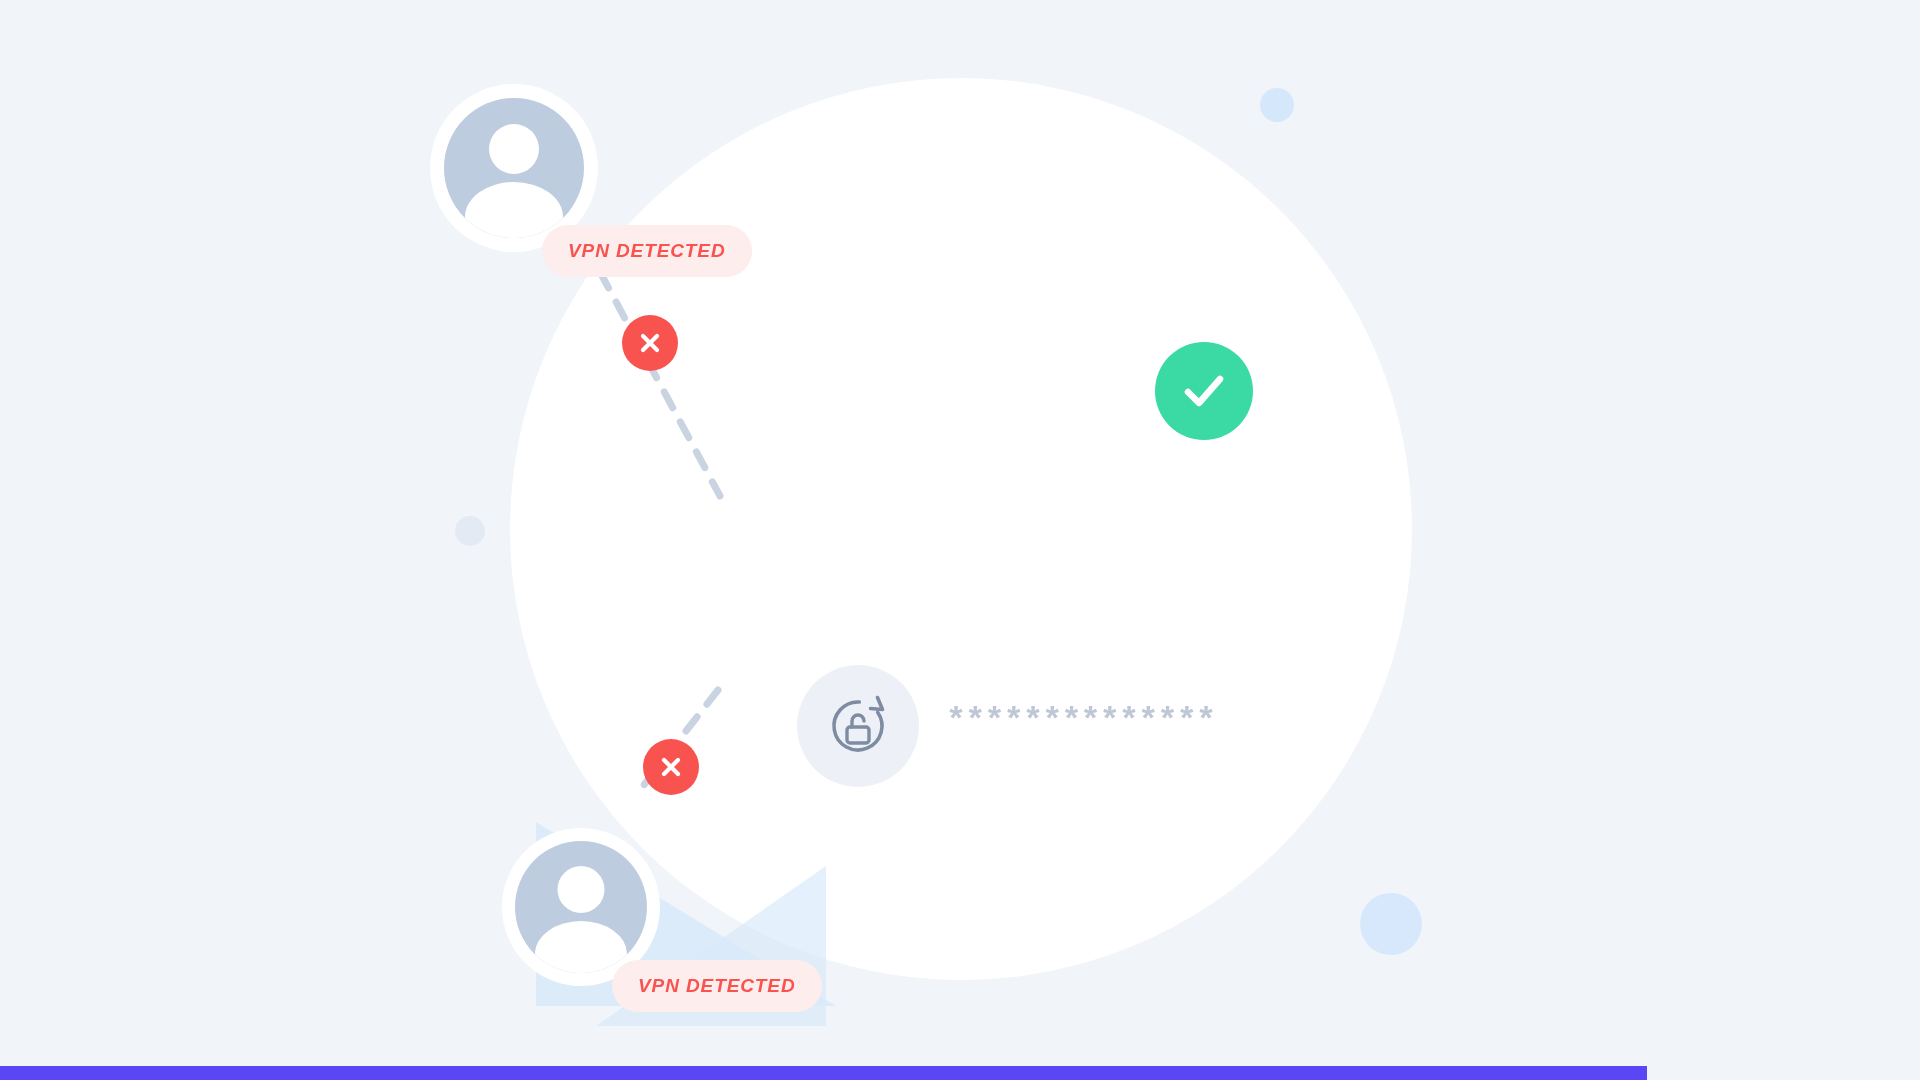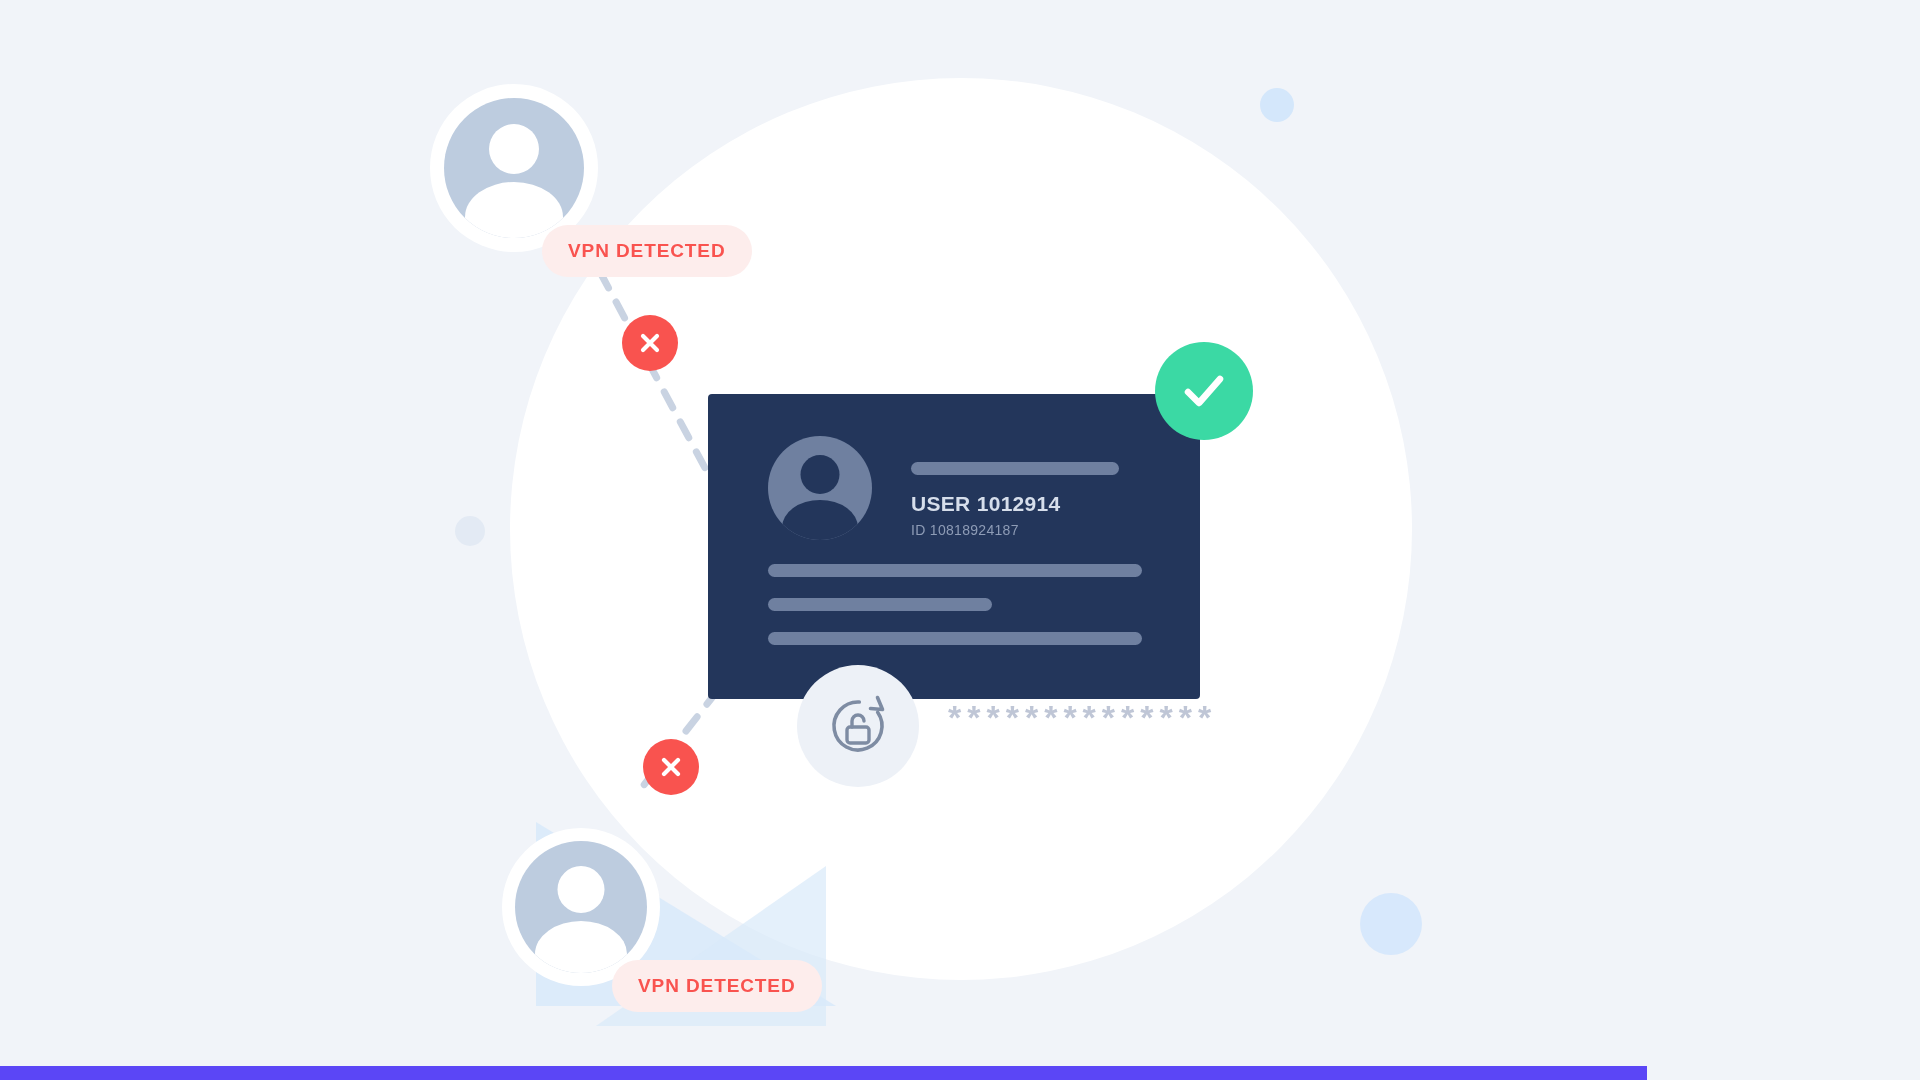--- a/index.html
+++ b/index.html
@@ -10,20 +10,21 @@
     overflow: hidden;
     font-family: "Liberation Sans", sans-serif;
     background: #F1F4F9;
   }
   #stage {
     position: relative;
     width: 1647px;
     height: 1080px;
     background: #F1F4F9;
     overflow: hidden;
+    font-style: italic;
   }
 
   
   .bg-circle-big {
     position: absolute;
     left: 510px;
     top: 78px;
     width: 902px;
     height: 902px;
     border-radius: 50%;
@@ -297,32 +298,20 @@
   </div>
 
   <div class="vpn-badge vpn-badge-top">VPN DETECTED</div>
 
   <div class="status-circle x-circle x-circle-1">
     <svg width="26" height="26" viewBox="0 0 26 26">
       <path d="M6 6 L20 20 M20 6 L6 20" stroke="#FFFFFF" stroke-width="4.2" stroke-linecap="round"></path>
     </svg>
   </div>
 
-  <div class="id-card">
-    <div class="card-avatar">
-      <div class="card-avatar-head"></div>
-      <div class="card-avatar-body"></div>
-    </div>
-    <div class="card-top-bar"></div>
-    <div class="card-username">USER 1012914</div>
-    <div class="card-id">ID 10818924187</div>
-    <div class="card-line card-line-1"></div>
-    <div class="card-line card-line-2"></div>
-    <div class="card-line card-line-3"></div>
-  </div>
 
   <div class="status-circle check-circle">
     <svg width="52" height="52" viewBox="0 0 52 52">
       <path d="M10 27 L21 38 L42 14" fill="none" stroke="#FFFFFF" stroke-width="6.5" stroke-linecap="round" stroke-linejoin="round"></path>
     </svg>
   </div>
 
   <div class="unlock-wrap">
     <svg width="78" height="78" viewBox="0 0 78 78">
       <path d="M63 39 a24 24 0 1 1 -9.2 -18.9" fill="none" stroke="#7E8CA3" stroke-width="3.6" stroke-linecap="round" transform="rotate(-35 39 39)"></path>

